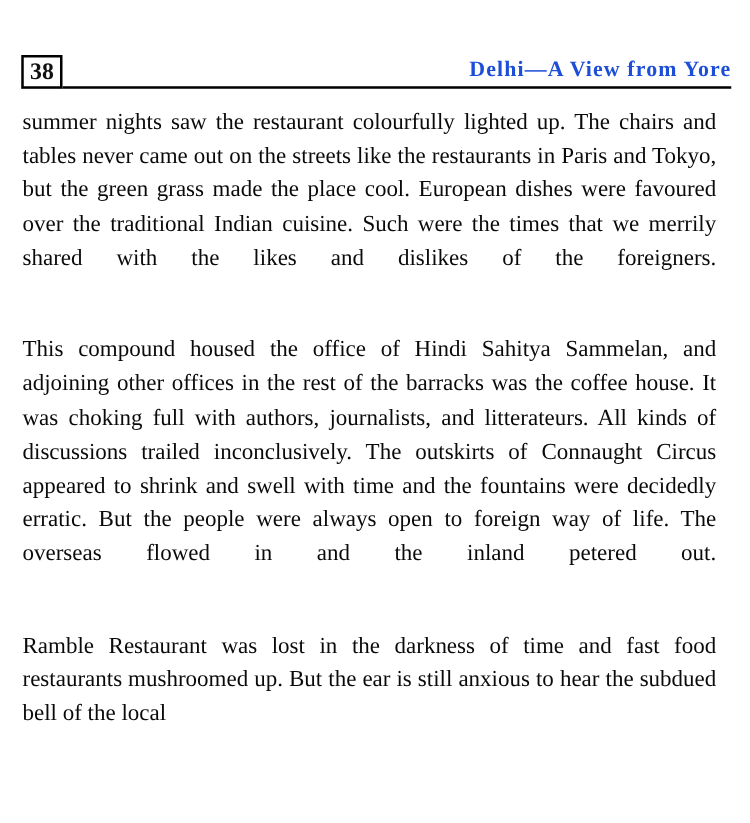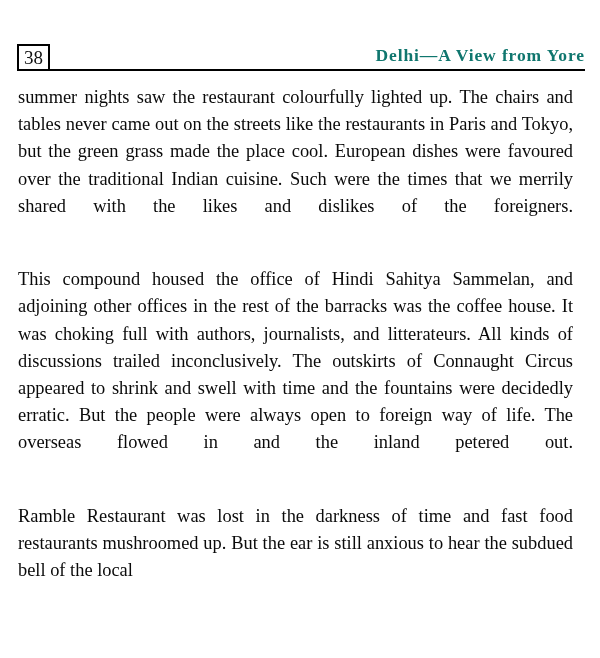--- a/index.html
+++ b/index.html
@@ -43,35 +43,35 @@
     box-sizing: border-box;
     display: flex;
     align-items: center;
     justify-content: center;
     background: #ffffff;
     z-index: 2;
   }
 
   .folio-number {
     font-size: 19px;
-    font-weight: 400;
+    font-weight: 700;
     line-height: 1;
     letter-spacing: 0px;
     color: #111111;
   }
 
   .head-title {
     position: absolute;
     right: 0;
     top: 1px;
     font-size: 17.5px;
     font-weight: 700;
     letter-spacing: 0.9px;
     white-space: nowrap;
-    color: #0f766e;
+    color: #1d4ed8;
   }
 
   .head-rule {
     position: absolute;
     left: 0;
     top: 25px;
     width: 568px;
     height: 2px;
     background: #000000;
   }

